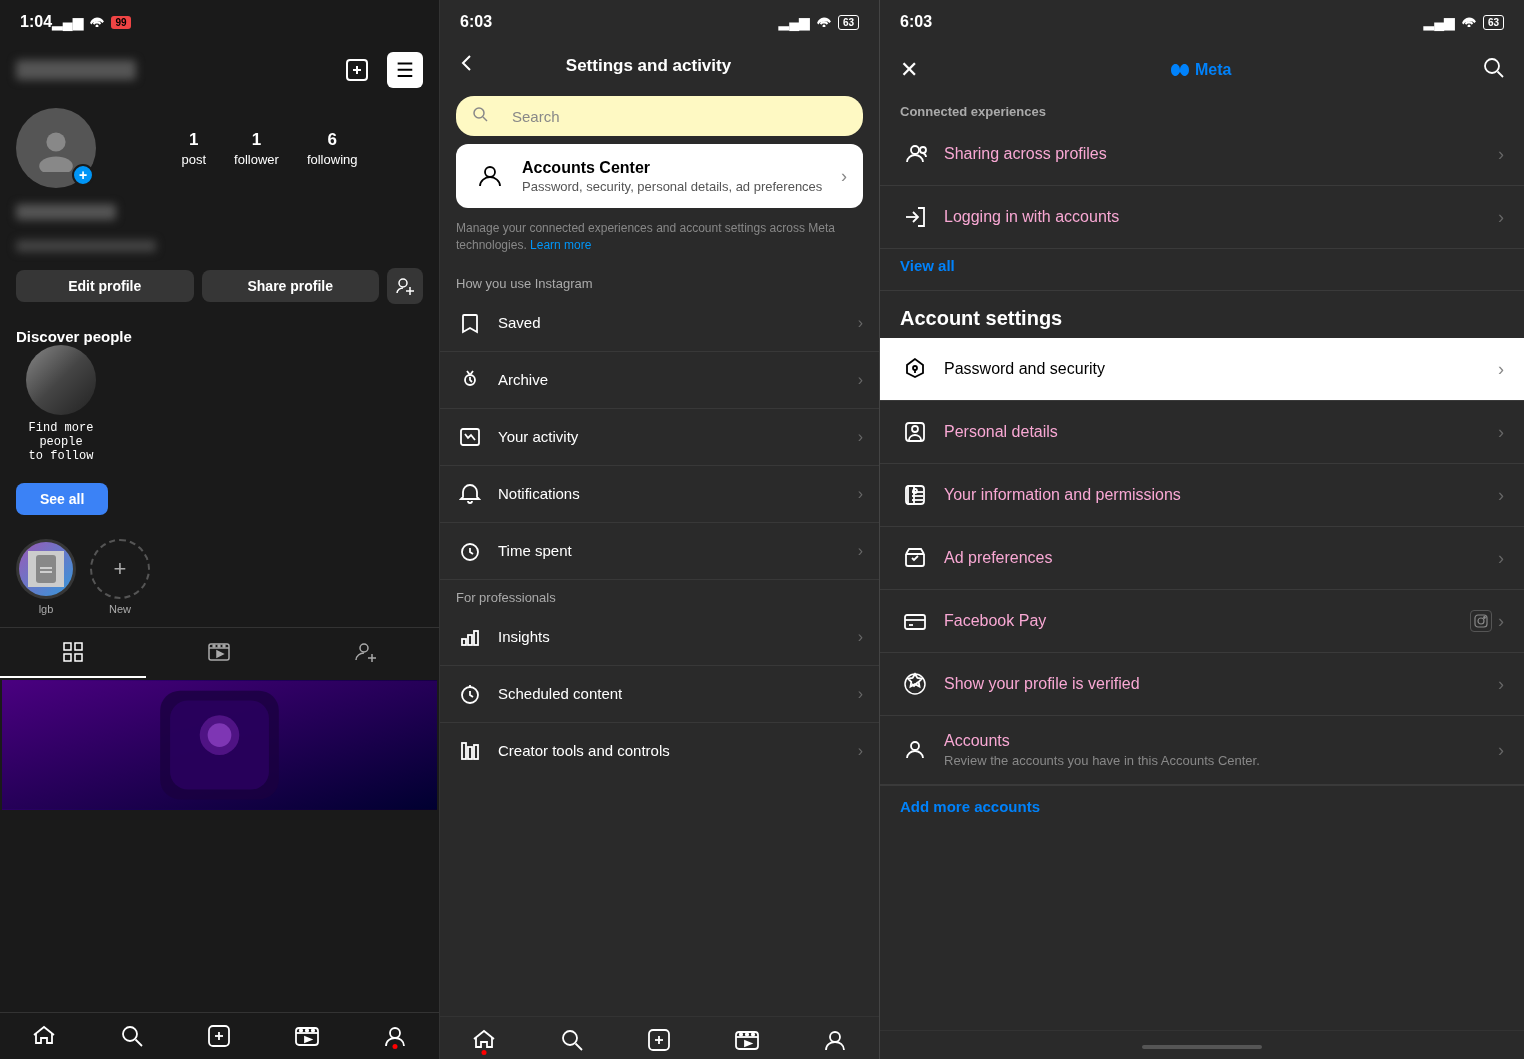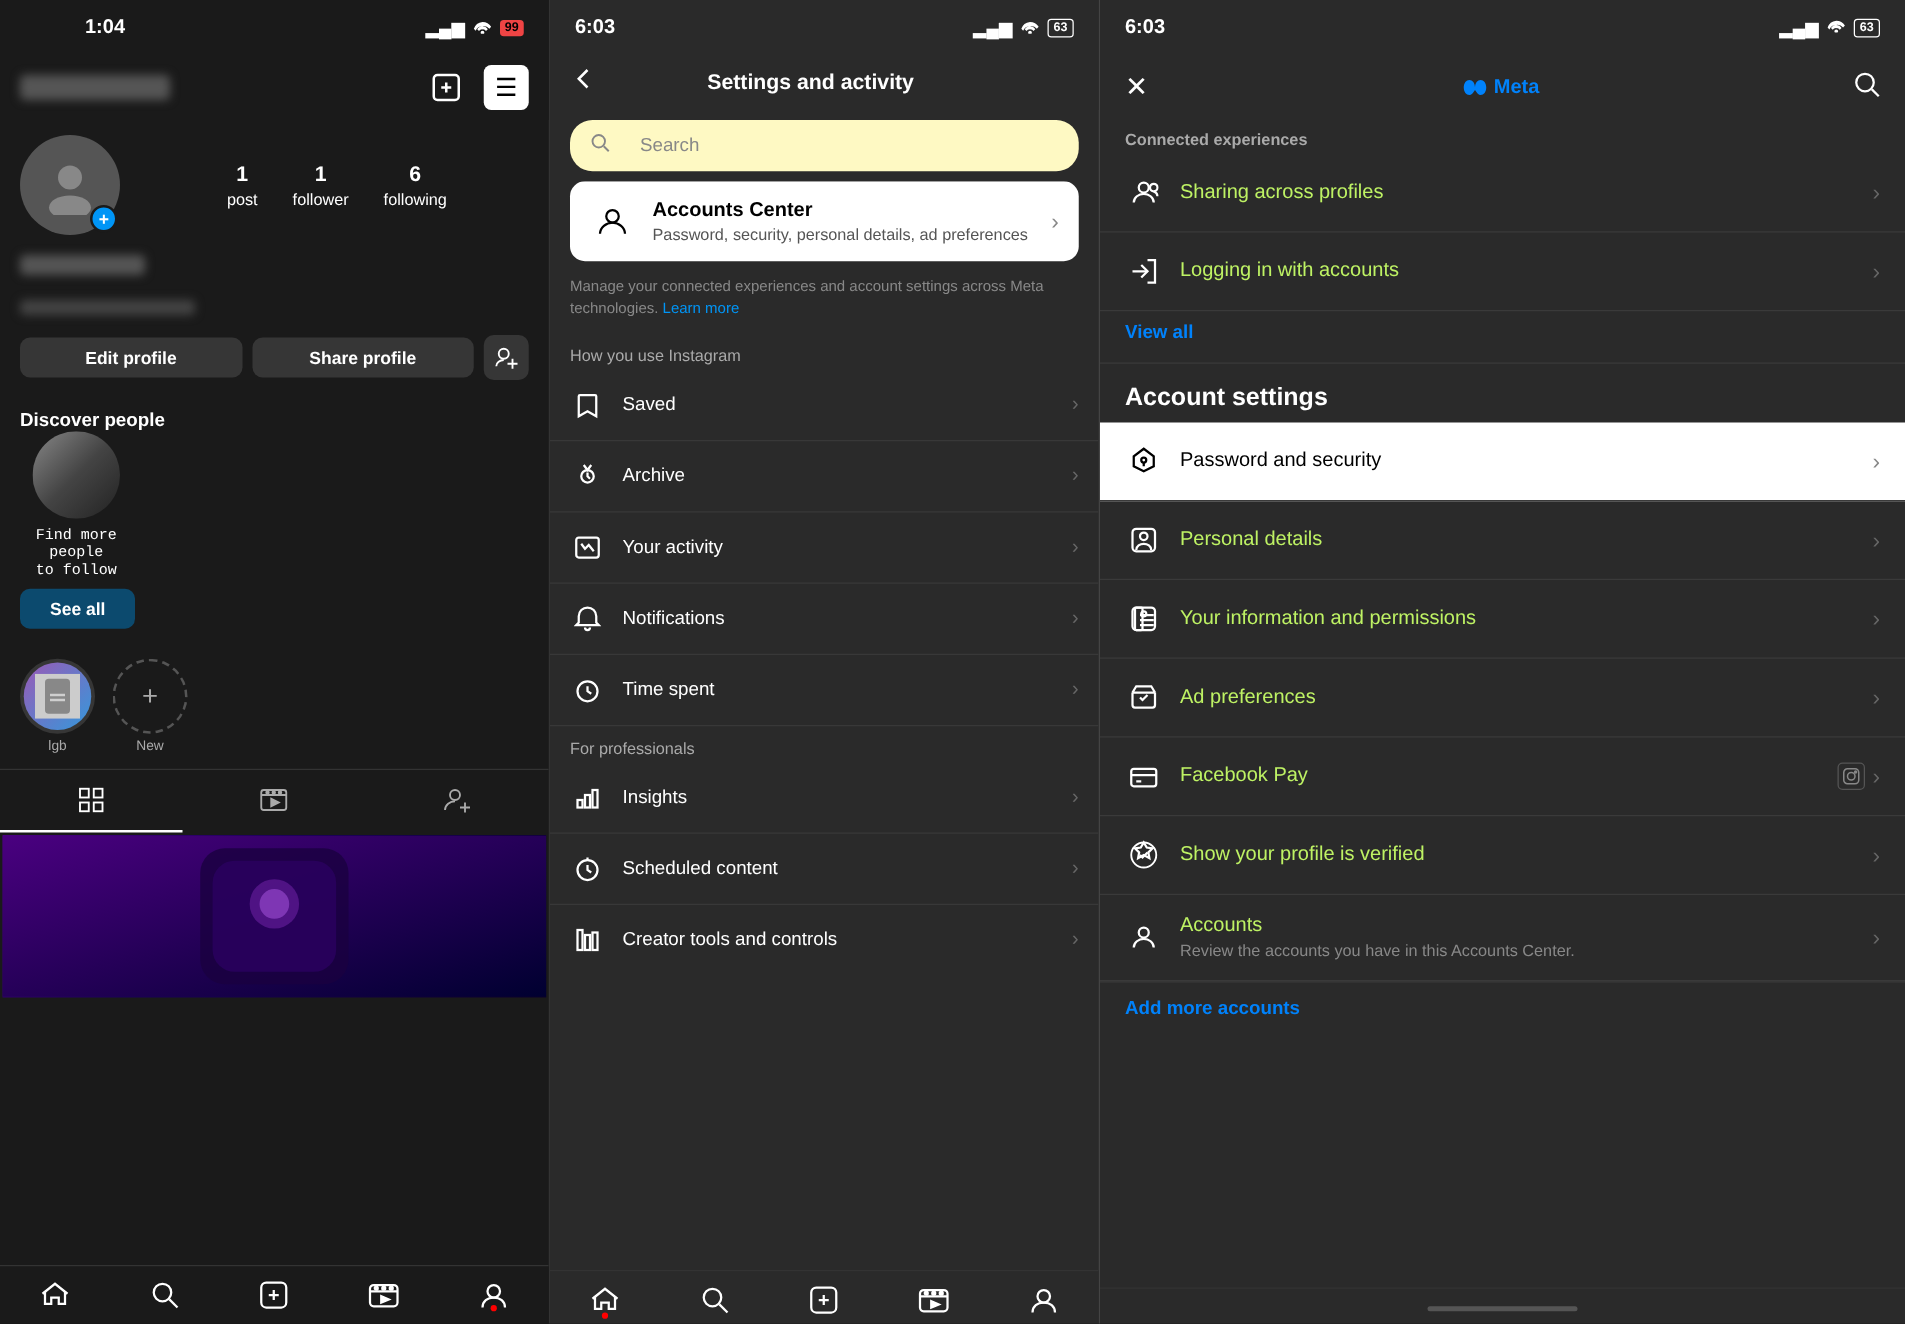--- a/index.html
+++ b/index.html
@@ -26,23 +26,22 @@
       width: 440px;
       background: #1a1a1a;
       border-right: 1px solid #333;
     }
 
     .status-bar-1 {
       height: 44px;
       background: #1a1a1a;
       display: flex;
       align-items: center;
-      justify-content: space-between;
+      justify-content: flex-start;
       padding: 0 20px;
-      margin-left: 48px;
     }
     .status-time {
       color: #fff;
       font-size: 16px;
       font-weight: 600;
     }
     .status-icons {
       display: flex;
       align-items: center;
       gap: 6px;
@@ -243,29 +242,29 @@
       height: 100%;
       background: linear-gradient(135deg, #888 0%, #444 50%, #222 100%);
     }
     .discover-name {
       color: #fff;
       font-size: 12px;
       text-align: center;
     }
     .see-all-btn {
       display: block;
-      background: #0c4a6e;
+      background: #3b82f6;
       color: #fff;
       border: none;
       border-radius: 8px;
       padding: 8px 24px;
       font-size: 14px;
       font-weight: 600;
       cursor: pointer;
-      margin-top: 8px;
+      margin-top: 20px;
       text-align: center;
     }
 
     .stories-row {
       display: flex;
       gap: 14px;
       padding: 12px 16px;
       align-items: center;
     }
     .story-item {
@@ -591,21 +590,21 @@
       height: 30px;
       display: flex;
       align-items: center;
       justify-content: center;
       font-size: 22px;
       color: #fff;
       flex-shrink: 0;
     }
     .as-content { flex: 1; }
     .as-label {
-      color: #bef264;
+      color: #f9a8d4;
       font-size: 16px;
       font-weight: 500;
     }
     .as-sublabel {
       color: #888;
       font-size: 13px;
       margin-top: 3px;
     }
     .as-chevron {
       color: #666;

